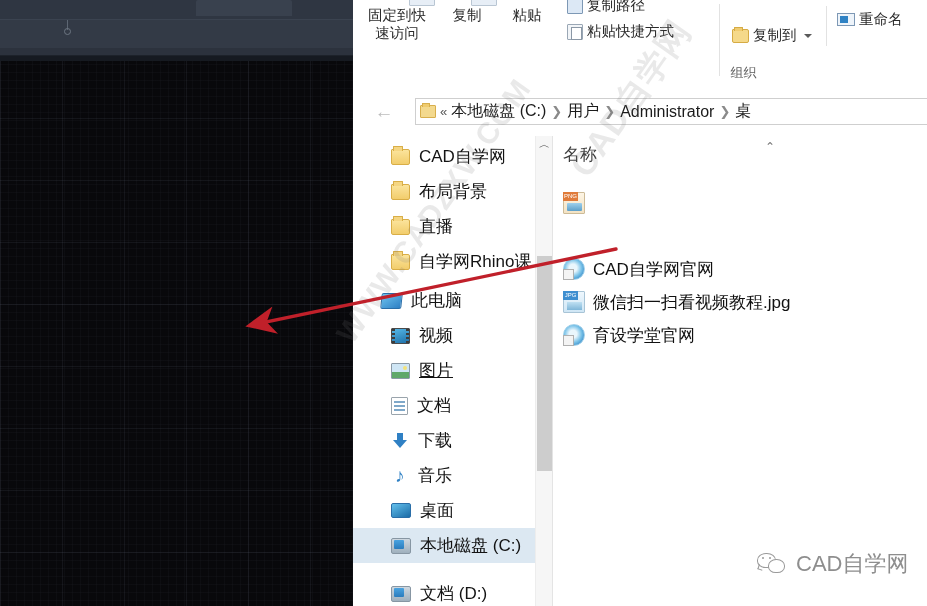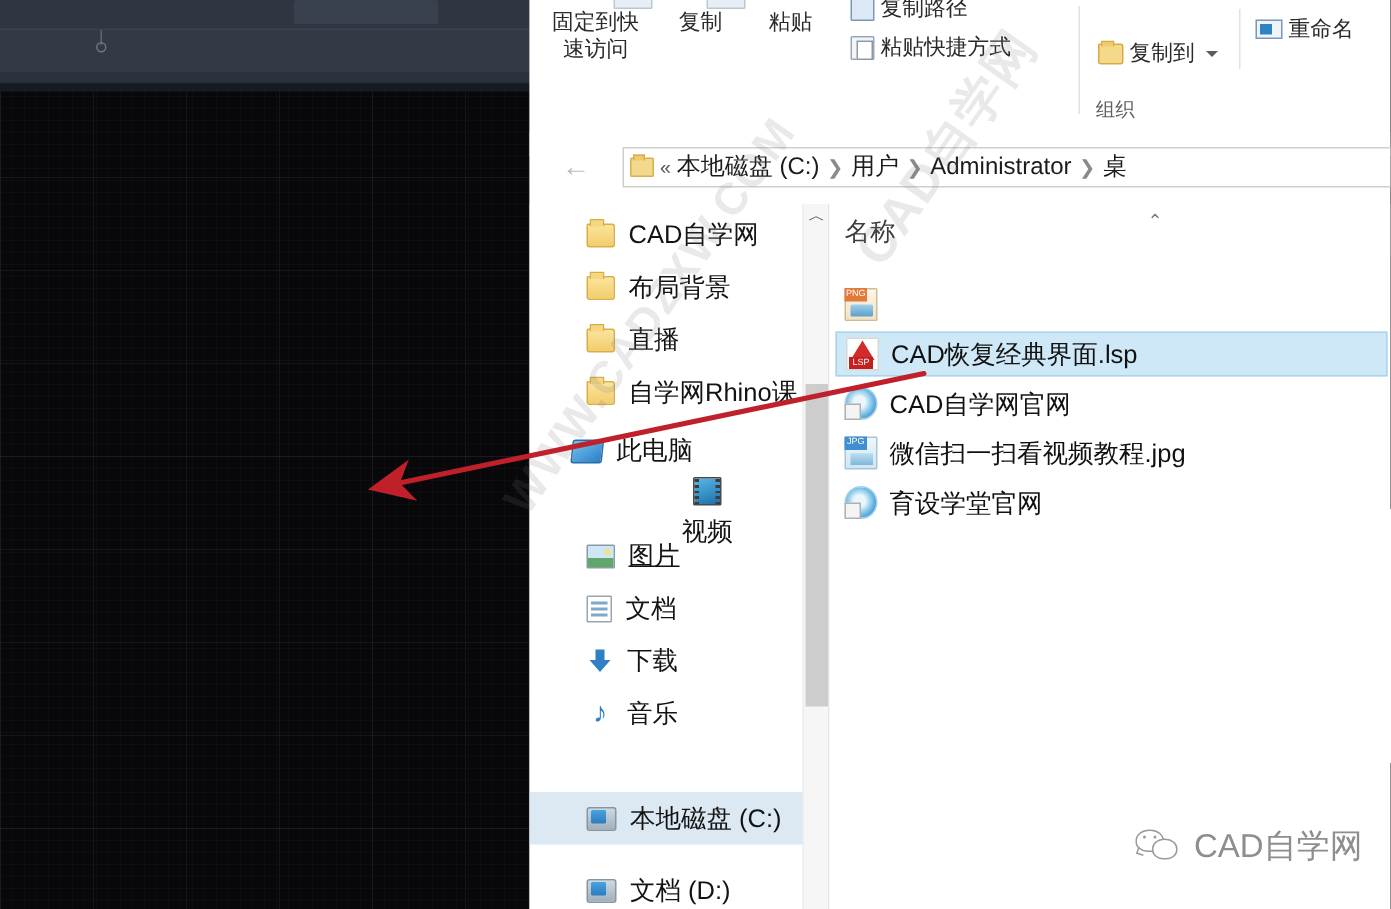--- a/index.html
+++ b/index.html
@@ -478,39 +478,43 @@
           <span class="lbl">直播</span>
           </div>
         <div class="navitem" style="top:108px;">
           <span class="nv-folder"></span>
           <span class="lbl">自学网Rhino课</span>
           </div>
         <div class="navitem" style="top:147px; padding-left:28px;">
           <span class="nv-pc"></span>
           <span class="lbl">此电脑</span>
           </div>
-        <div class="navitem" style="top:182px;flex-direction:column;">
+        <div class="navitem" style="top:182px;">
           <span class="nv-video"></span>
           <span class="lbl">视频</span>
           </div>
         <div class="navitem" style="top:217px;text-decoration:underline;">
           <span class="nv-pic"></span>
           <span class="lbl">图片</span>
           </div>
         <div class="navitem" style="top:252px;">
           <span class="nv-doc"></span>
           <span class="lbl">文档</span>
           </div>
         <div class="navitem" style="top:287px;">
           <span class="nv-down"></span>
           <span class="lbl">下载</span>
           </div>
         <div class="navitem" style="top:322px;">
           <span class="nv-music">♪</span>
           <span class="lbl">音乐</span>
+          </div>
+        <div class="navitem" style="top:357px;">
+          <span class="nv-desk"></span>
+          <span class="lbl">桌面</span>
           </div>
         <div class="navitem sel" style="top:392px;">
           <span class="nv-disk"></span>
           <span class="lbl">本地磁盘 (C:)</span>
           </div>
         <div class="navitem" style="top:440px;">
           <span class="nv-disk"></span>
           <span class="lbl">文档 (D:)</span>
           </div>
 
@@ -523,24 +527,20 @@
       <div class="splitter"></div>
 
       <div class="filepane">
         <div class="colhdr">
           <div class="name">名称</div>
           <div class="sortmark">⌃</div>
         </div>
 
         <div class="filerow" style="top:52px;">
           <span class="fi fi-png"></span>
-        </div>
-        <div class="filerow sel" style="top:85px;">
-          <span class="fi fi-lsp"></span>
-          <span>CAD恢复经典界面.lsp</span>
         </div>
         <div class="filerow" style="top:151px;">
           <span class="fi fi-jpg"></span>
           <span>微信扫一扫看视频教程.jpg</span>
         </div>
         <div class="filerow" style="top:118px;">
           <span class="fi fi-ie">
               <span class="lnk">↗</span>
             </span>
           <span>CAD自学网官网</span>

